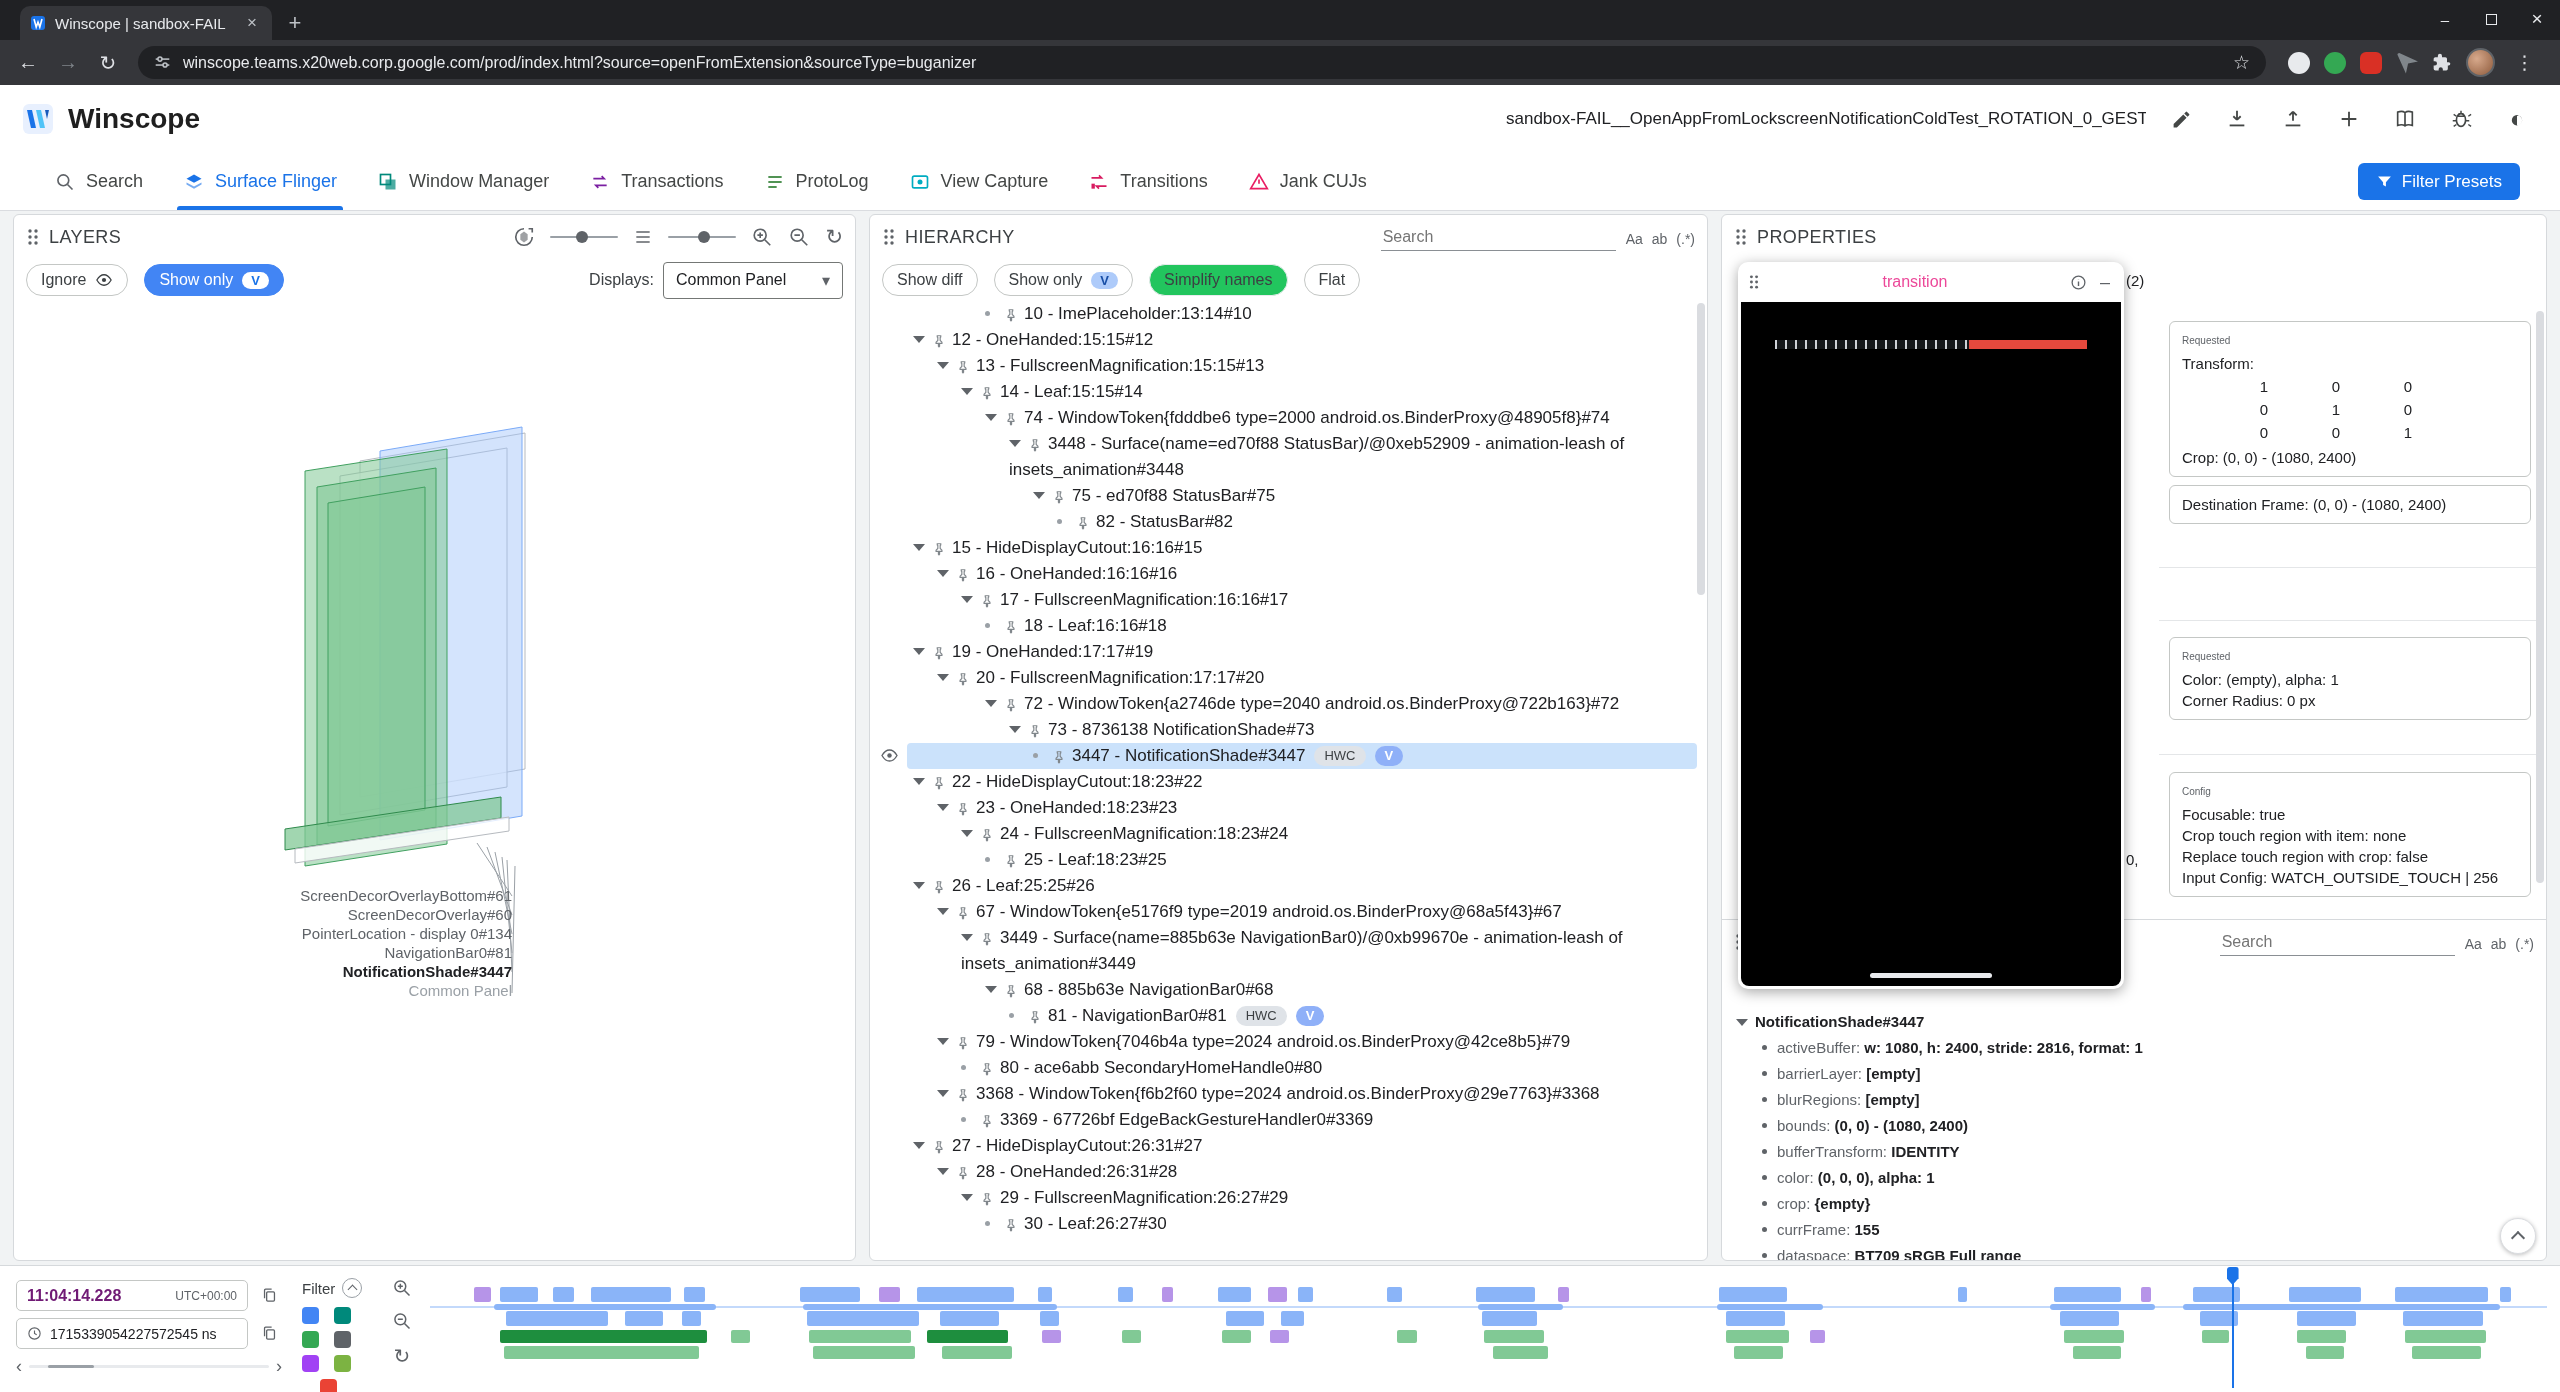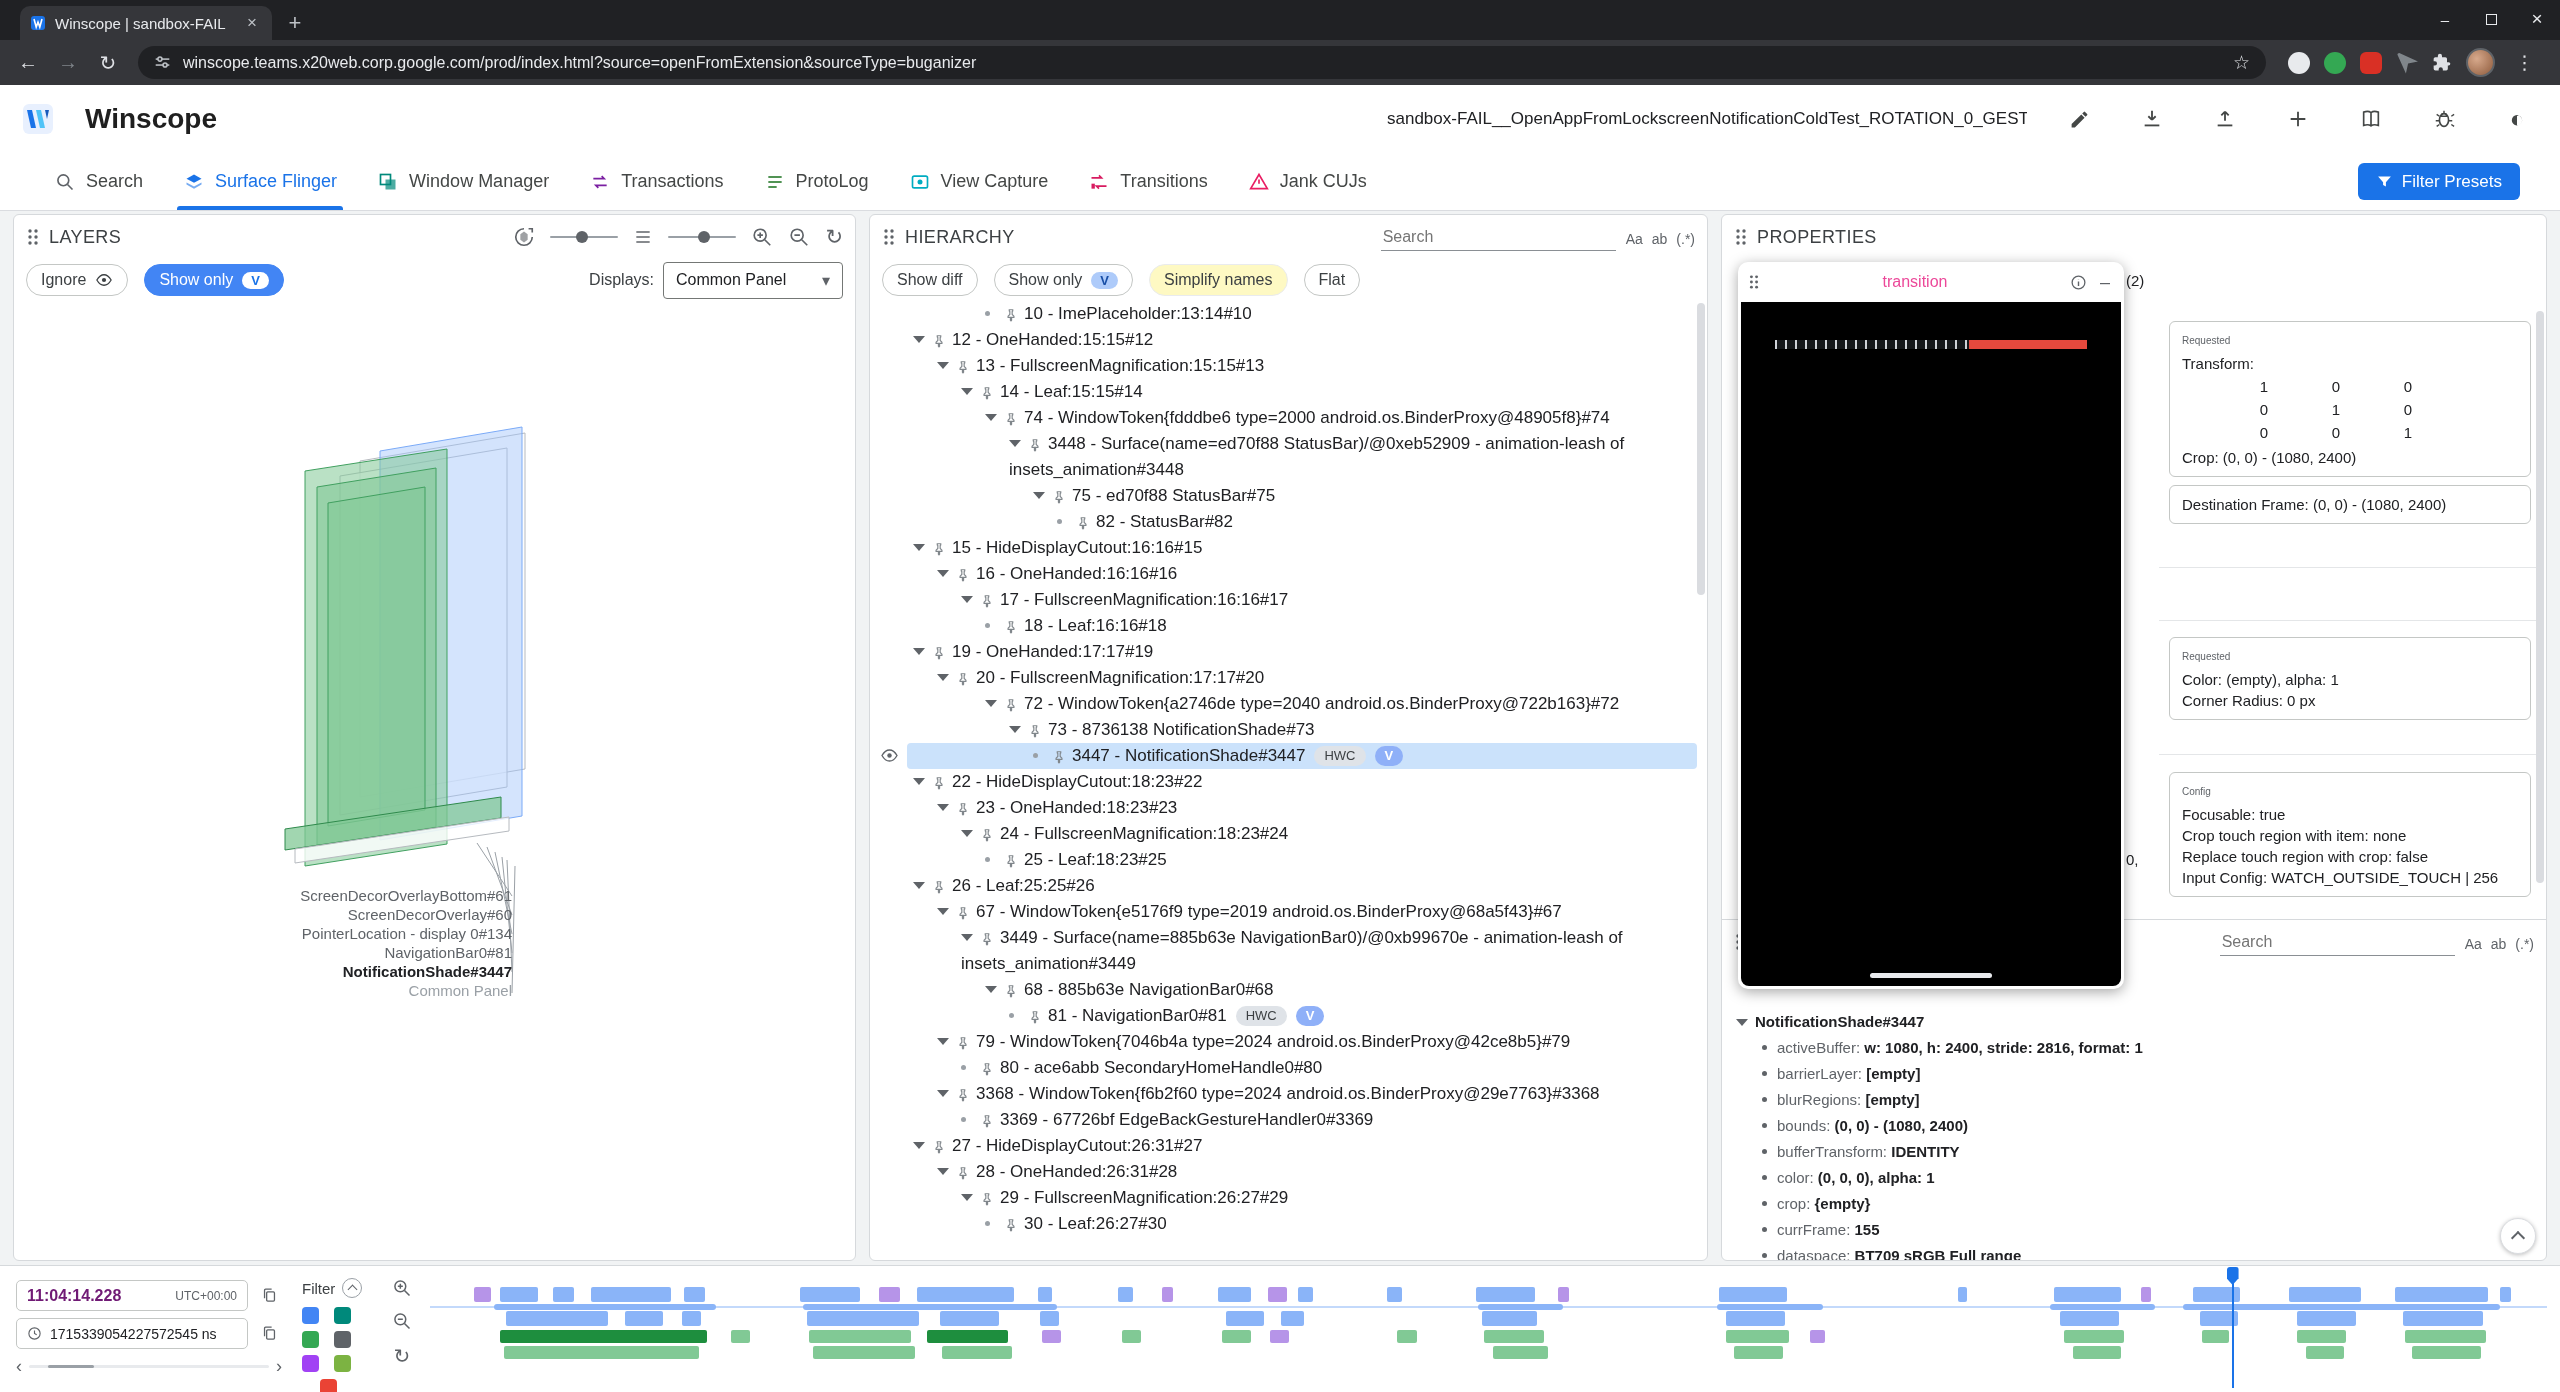--- a/index.html
+++ b/index.html
@@ -21,21 +21,21 @@
   .navic.dim{color:#80868b}
   .urlpill{flex:1;height:33px;background:#202124;border-radius:17px;display:flex;align-items:center;padding:0 16px;gap:12px;margin:0 8px;min-width:0}
   .urltext{color:#e8eaed;font-size:16px;white-space:nowrap;overflow:hidden;flex:1}
   .pill-star{color:#dfe1e5;font-size:19px}
   .extrow{display:flex;align-items:center;gap:14px;padding:0 10px}
   .extdot{width:22px;height:22px;border-radius:6px}
   .avatar{width:29px;height:29px;border-radius:50%;background:radial-gradient(circle at 35% 35%,#d7a98c,#8d5a3b);border:2px solid #5f6368}
   .kebab{color:#dfe1e5;font-size:19px;padding:0 6px}
 
   
-  .app-header{position:absolute;left:0;top:85px;width:2560px;height:68px;background:#fff;display:flex;align-items:center;padding:0 22px;gap:31px}
+  .app-header{position:absolute;left:0;top:85px;width:2560px;height:68px;background:#fff;display:flex;align-items:center;padding:0 22px;gap:14px}
   .app-name{font-size:28px;font-weight:600;color:#1f1f1f}
   .hspacer{flex:1}
   .trace-name{font-size:17px;color:#202124;max-width:640px;white-space:nowrap;overflow:hidden}
   .hic{width:42px;height:42px;display:flex;align-items:center;justify-content:center;color:#444746;font-size:22px;border-radius:50%}
 
   
   .app-tabbar{position:absolute;left:0;top:153px;width:2560px;height:58px;background:#fff;border-bottom:1px solid #dadce0;display:flex;align-items:stretch;padding:0 34px}
   .tabs-host{display:flex;align-items:stretch}
   .tab-item{display:flex;align-items:center;gap:10px;padding:0 20px;position:relative;font-size:18px;color:#444746;cursor:default}
   .tab-item.active{color:#1a73e8}
@@ -44,21 +44,21 @@
   .filter-presets{margin:10px 6px 10px auto;background:#1a73e8;color:#fff;font-size:17px;padding:0 18px;border:none;border-radius:6px;display:flex;align-items:center;gap:9px}
 
   
   .workspace{position:absolute;left:0;top:211px;width:2560px;height:1054px;background:#f1f3f4}
   .panel{position:absolute;background:#fff;border:1px solid #d6d9dc;border-radius:6px;overflow:hidden}
   .panel-header{height:44px;display:flex;align-items:center;padding:0 12px;gap:9px}
   .panel-title{font-size:18px;font-weight:500;color:#3c4043;letter-spacing:.4px}
   .dragic{color:#5f6368}
   .chip{height:32px;border-radius:16px;border:1px solid #c4c7c5;display:inline-flex;align-items:center;padding:0 14px;font-size:16px;color:#3c4043;gap:9px;background:#fff}
   .chip.blue{background:#4285f4;color:#fff;border-color:#4285f4}
-  .chip.fill{background:#fef9c3;border-color:#e9ebee}
+  .chip.fill{background:#22c55e;border-color:#e9ebee}
   .badge-v{background:#fff;color:#1a73e8;font-size:13px;font-weight:700;padding:1px 9px;border-radius:10px}
   .badge-v.outl{background:#aecbfa;color:#174ea6}
   .controls-row{height:42px;display:flex;align-items:center;gap:16px;padding:0 12px}
 
   
   #panel-layers{left:13px;top:3px;width:843px;height:1047px}
   .lt{margin-left:auto;display:flex;align-items:center;gap:15px;color:#5f6368}
   .slider{width:68px;height:2px;background:#9aa0a6;border-radius:1px;position:relative}
   .slider i{position:absolute;top:-5px;width:12px;height:12px;border-radius:50%;background:#5f6368}
   .displays{margin-left:auto;display:flex;align-items:center;gap:9px;font-size:16px;color:#3c4043}

